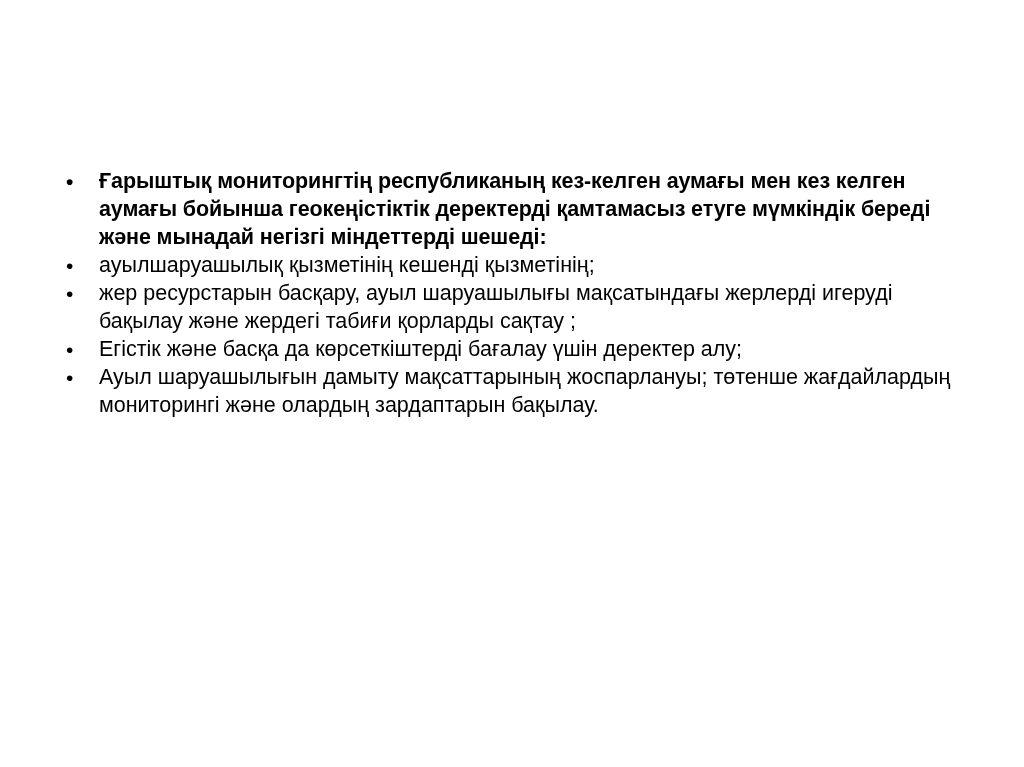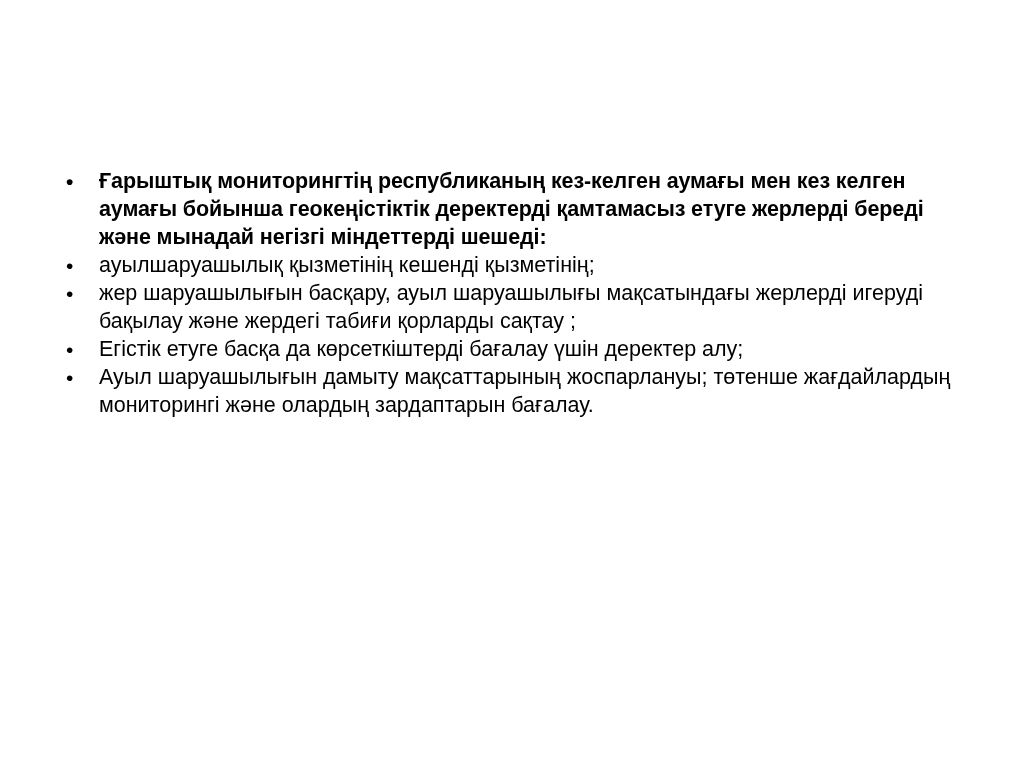--- a/index.html
+++ b/index.html
@@ -60,33 +60,33 @@
   li.b5 { font-weight: normal; margin-top: 28px; }
 </style>
 </head>
 <body>
 
 <div class="slide">
   <div class="content">
     <ul class="bullets">
       <li class="b1">
         <span class="marker">•</span>
-        <span class="txt">Ғарыштық мониторингтің республиканың кез-келген аумағы мен кез келген аумағы бойынша геокеңістіктік деректерді қамтамасыз етуге жерлерді береді және  мынадай негізгі міндеттерді  шешеді:</span>
+        <span class="txt">Ғарыштық мониторингтің республиканың кез-келген аумағы мен кез келген аумағы бойынша геокеңістіктік деректерді қамтамасыз етуге мүмкіндік береді және  мынадай негізгі міндеттерді  шешеді:</span>
       </li>
       <li class="b2">
         <span class="marker">•</span>
         <span class="txt">ауылшаруашылық қызметінің кешенді қызметінің;</span>
       </li>
       <li class="b3">
         <span class="marker">•</span>
-        <span class="txt"> жер шаруашылығын басқару, ауыл шаруашылығы мақсатындағы жерлерді игеруді бақылау және жердегі табиғи қорларды сақтау ;</span>
+        <span class="txt"> жер ресурстарын басқару, ауыл шаруашылығы мақсатындағы жерлерді игеруді бақылау және жердегі табиғи қорларды сақтау ;</span>
       </li>
       <li class="b4">
         <span class="marker">•</span>
-        <span class="txt"> Егістік етуге басқа да көрсеткіштерді бағалау үшін деректер алу;</span>
+        <span class="txt"> Егістік және басқа да көрсеткіштерді бағалау үшін деректер алу;</span>
       </li>
       <li class="b5">
         <span class="marker">•</span>
-        <span class="txt"> Ауыл шаруашылығын дамыту мақсаттарының жоспарлануы; төтенше жағдайлардың мониторингі және олардың зардаптарын бағалау.</span>
+        <span class="txt"> Ауыл шаруашылығын дамыту мақсаттарының жоспарлануы; төтенше жағдайлардың мониторингі және олардың зардаптарын бақылау.</span>
       </li>
     </ul>
   </div>
 </div>
 
 </body></html>

